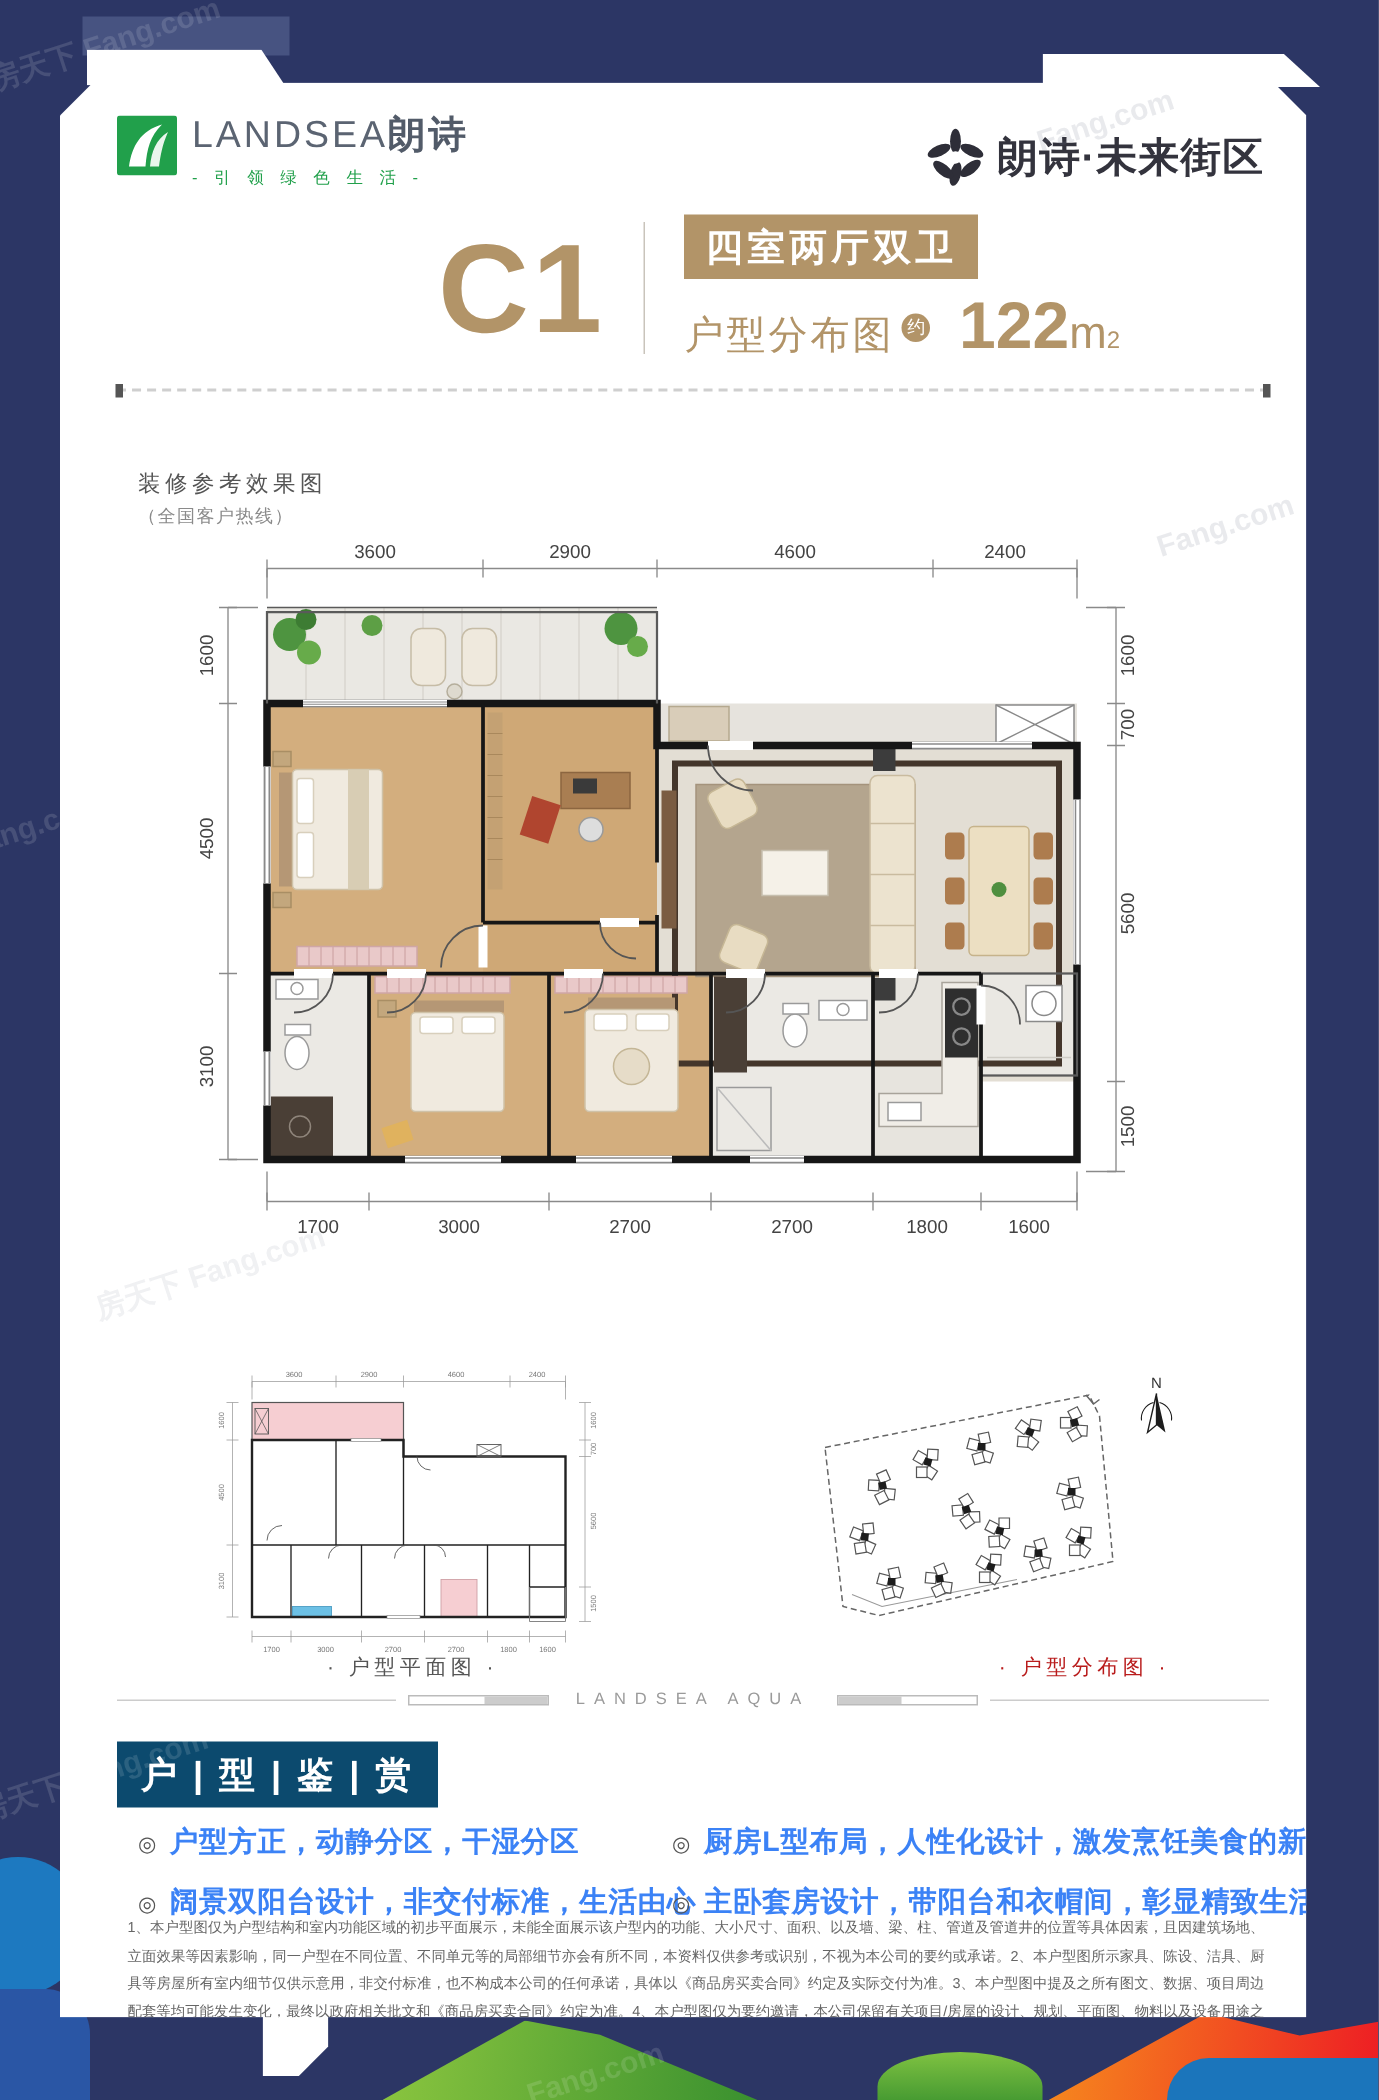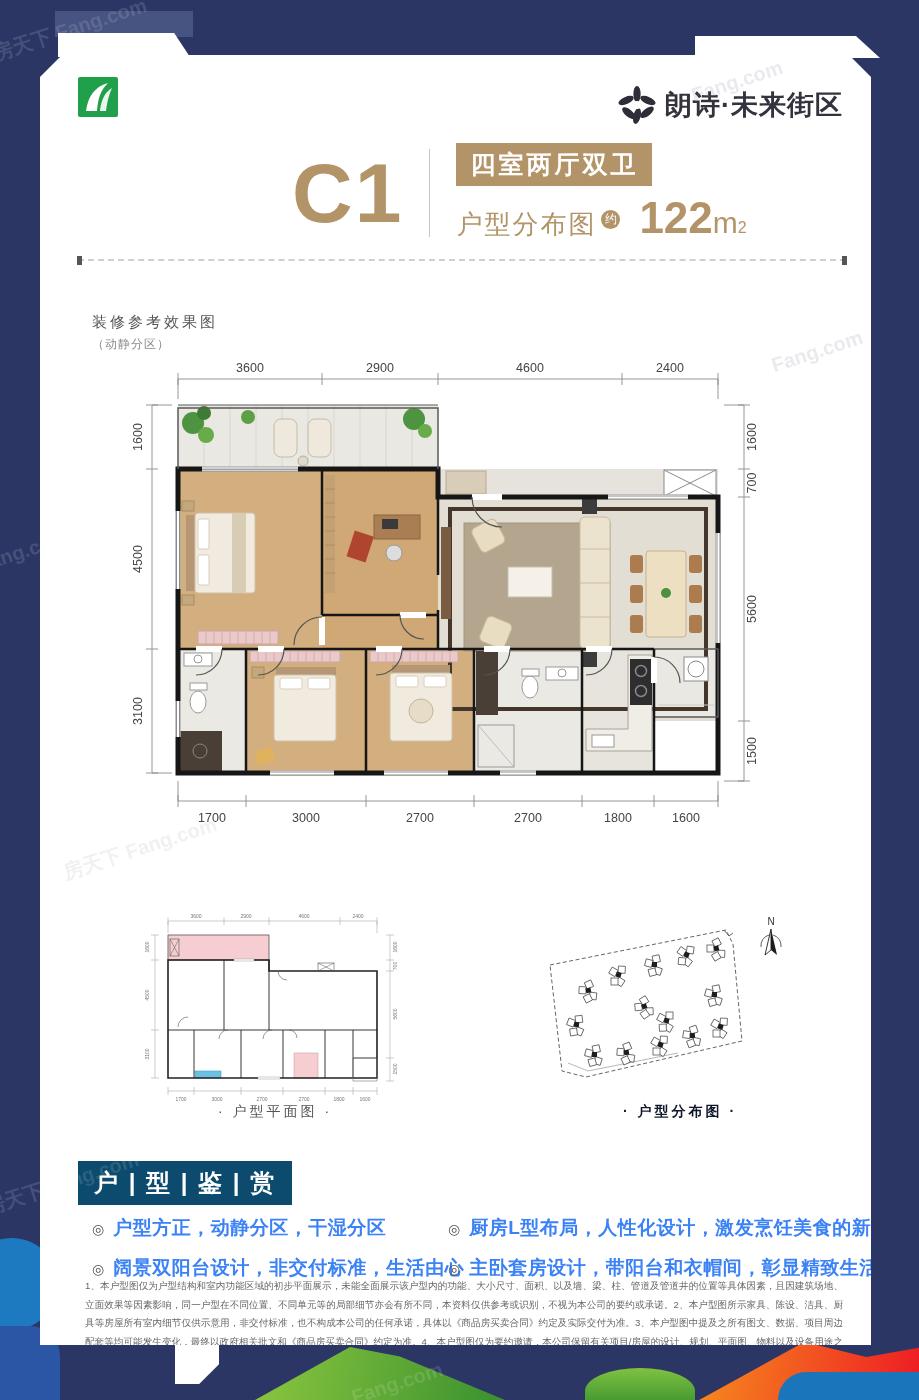--- a/index.html
+++ b/index.html
@@ -72,22 +72,22 @@
 
   #mainplan-wrap{position:absolute;left:80px;top:300px;}
   #miniplan-wrap{position:absolute;left:82px;top:850px;}
   #miniplan-caption{position:absolute;left:120px;top:1048px;width:230px;text-align:center;
       font-size:14px;color:#555;letter-spacing:3px;}
   #legend{position:absolute;left:348px;top:978px;}
   .legend-item{margin-bottom:10px;}
   .legend-swatch{width:32px;height:13px;margin-bottom:4px;}
   .legend-label{font-size:11px;color:#8a8a8a;letter-spacing:1px;}
   #siteplan-wrap{position:absolute;left:488px;top:848px;}
-  #siteplan-caption{position:absolute;left:540px;top:1048px;width:200px;text-align:center;
-      font-size:14px;color:#0f172a;letter-spacing:3px;font-weight:bold;}
+  #siteplan-caption{position:absolute;left:540px;top:1048px;width:200px;text-align:right;
+      font-size:14px;color:#b91c1c;letter-spacing:3px;}
 
   #aqua-divider{position:absolute;left:38px;top:1072px;width:768px;display:flex;align-items:center;}
   #aqua-divider .line{flex:1;height:1px;background:#ccc;}
   #aqua-divider .deco{width:92px;height:5px;border:1px solid #bbb;margin:0 8px;position:relative;}
   #aqua-divider .deco.l::after{content:"";position:absolute;right:0;top:0;width:45%;height:100%;background:#ccc;}
   #aqua-divider .deco.r::before{content:"";position:absolute;left:0;top:0;width:45%;height:100%;background:#ccc;}
   #aqua-divider .txt{font-size:11px;color:#9a9a9a;letter-spacing:6px;margin:0 10px;white-space:nowrap;}
 
   #apprec-badge{position:absolute;left:38px;top:1106px;background:#0c4a6e;color:#fff;
       font-size:24px;font-weight:700;letter-spacing:2px;padding:6px 16px;}
@@ -124,20 +124,27 @@
   <div class="band" id="band-blue-r"></div>
 
   <div id="page">
 
     <div id="brand-left">
       <svg class="mark" viewBox="0 0 40 40">
         <rect x="0" y="0" width="40" height="40" rx="2" fill="#21a04b"></rect>
         <path d="M8,34 C10,20 16,10 30,6 C22,14 20,22 19,34 Z" fill="#ffffff"></path>
         <path d="M22,34 C23,24 26,16 34,11 C30,20 29,27 28,34 Z" fill="#ffffff" opacity=".9"></path>
       </svg>
+      <div class="names">
+        <div class="name-row">
+          <span class="en">LANDSEA</span>
+            <span class="cn">朗诗</span>
+        </div>
+        <div class="slogan">-  引 领 绿 色 生 活  -</div>
+      </div>
     </div>
 
     <div id="brand-right">
       <svg class="star" viewBox="0 0 44 48">
         <g fill="#2e2e38">
           <ellipse cx="22" cy="12" rx="4" ry="9"></ellipse>
           <ellipse cx="22" cy="36" rx="4" ry="9" transform="rotate(14 22 36)"></ellipse>
           <ellipse cx="10" cy="19" rx="4" ry="9" transform="rotate(66 10 19)"></ellipse>
           <ellipse cx="34" cy="19" rx="4" ry="9" transform="rotate(-66 34 19)"></ellipse>
           <ellipse cx="13" cy="33" rx="4" ry="9" transform="rotate(130 13 33)"></ellipse>
@@ -163,21 +170,21 @@
       </div>
     </div>
 
     <div id="dash-divider">
         <i class="l"></i>
         <i class="r"></i>
       </div>
 
     <div id="render-note">
       <div class="l1">装修参考效果图</div>
-      <div class="l2">（动静分区）</div>
+      <div class="l2">（全国客户热线）</div>
     </div>
 
     <div id="mainplan-wrap">
     <svg width="660" height="525" viewBox="0 0 660 525">
       <g transform="translate(58,50)">
 
         <rect x="0" y="0" width="260" height="64" fill="#eae8e3"></rect>
         <path d="M26,0 V64 M52,0 V64 M78,0 V64 M104,0 V64 M130,0 V64 M156,0 V64 M182,0 V64 M208,0 V64 M234,0 V64" stroke="#d9d6cf" stroke-width="1"></path>
         <rect x="260" y="64" width="280" height="28" fill="#e6e3dd"></rect>
         <rect x="260" y="92" width="280" height="224" fill="#e3ded4"></rect>
@@ -484,20 +491,27 @@
       <g transform="translate(243,42)">
         <text x="0" y="-20" text-anchor="middle" font-size="10" fill="#333">N</text>
         <path d="M0,-16 L6,10 L0,5 Z" fill="#1d1d1d"></path>
         <path d="M0,-16 L-6,10 L0,5 Z" fill="none" stroke="#1d1d1d" stroke-width=".9"></path>
         <path d="M-10,2 A11,11 0 0 1 -2,-10 M10,2 A11,11 0 0 0 2,-10" fill="none" stroke="#1d1d1d" stroke-width=".7"></path>
       </g>
     </svg>
     </div>
     <div id="siteplan-caption">·  户型分布图  ·</div>
 
+    <div id="aqua-divider">
+      <div class="line"></div>
+      <div class="deco l"></div>
+      <div class="txt">LANDSEA AQUA</div>
+      <div class="deco r"></div>
+      <div class="line"></div>
+    </div>
 
     <div id="apprec-badge">户 | 型 | 鉴 | 赏</div>
 
     <div class="bullets" id="bullets-left">
       <div class="bullet">
         <span class="ico">◎</span>
         <span class="txt">户型方正，动静分区，干湿分区</span>
       </div>
       <div class="bullet">
         <span class="ico">◎</span>

